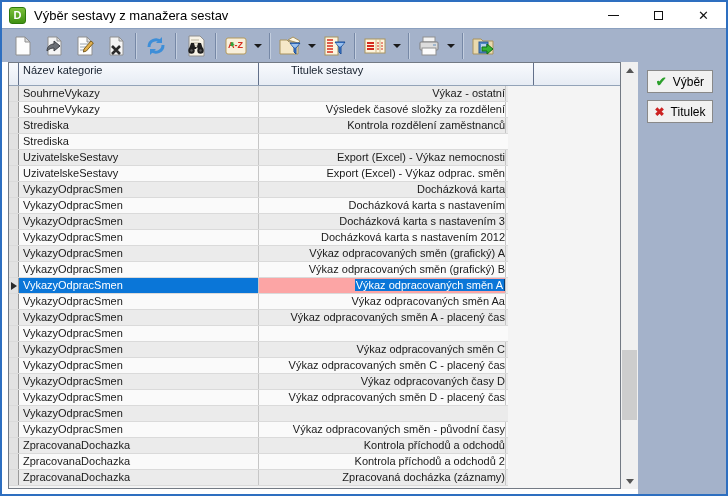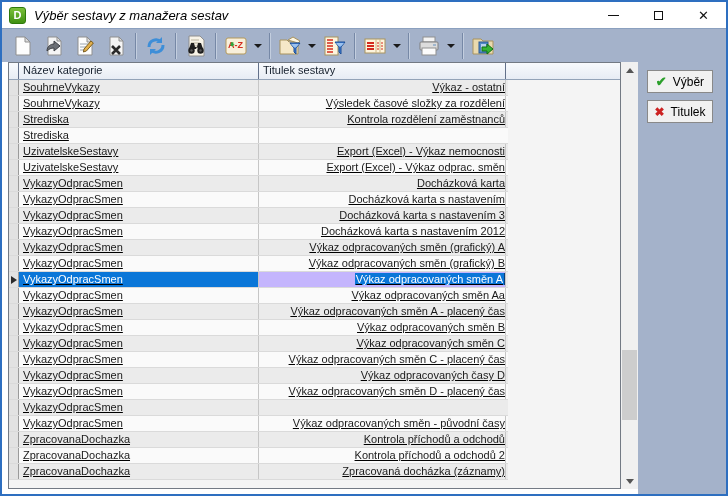--- a/index.html
+++ b/index.html
@@ -9,52 +9,52 @@
     border:2px solid var(--win-border,#2e6fc0);
     background:#fff;overflow:hidden;
     font-family:"Liberation Sans",sans-serif;
   }
   
   .titlebar{position:absolute;left:0;top:0;right:0;height:26px;background:#fff;display:flex;align-items:center;}
   .appicon{width:17px;height:17px;margin-left:7px;border-radius:3px;
     background:linear-gradient(#7cc13a,var(--icon-green,#3f9012));
     color:#fff;font-size:11px;font-weight:bold;display:flex;align-items:center;justify-content:center;
     border:1px solid #2e7a0a;}
-  .title{margin-left:8px;font-size:13px;color:#000;font-style:italic;}
+  .title{margin-left:8px;font-size:13px;color:#000;}
   .wincontrols{position:absolute;right:0;top:0;height:26px;display:flex;}
   .winbtn{width:45px;height:26px;display:flex;align-items:center;justify-content:center;color:#111;}
   .glyph-min{width:11px;height:1px;background:#111;}
   .glyph-max{width:9px;height:9px;border:1px solid #111;}
   .glyph-close{font-size:13px;line-height:1;}
   
   .toolbar{position:absolute;left:0;top:26px;right:0;height:34px;
     background:var(--panel,#a4b2ca);border-top:1px solid #8ba0bf;
     display:flex;align-items:center;padding-left:5px;}
   .tbtn{width:29px;height:27px;display:flex;align-items:center;justify-content:center;margin:0 1px;}
   .tbtn svg{display:block;}
   .ddbtn{width:14px;height:27px;display:flex;align-items:center;justify-content:center;}
   .ddarrow{width:0;height:0;border-left:4px solid transparent;border-right:4px solid transparent;border-top:4px solid #1a1a1a;}
   .tsep{width:1px;height:26px;background:#7688a6;margin:0 4px;box-shadow:1px 0 0 #c3cedf;}
   
   .grid{position:absolute;left:6px;top:60px;width:613px;height:427px;
     background:#f4f4f4;border:1px solid #737a84;overflow:hidden;}
-  .ghead{display:flex;height:17px;background:linear-gradient(#f8fafd,#e7ecf4);border-bottom:1px solid #93a3b8;}
+  .ghead{display:flex;height:23px;background:linear-gradient(#f8fafd,#e7ecf4);border-bottom:1px solid #93a3b8;}
   .ghead .hcell{font-size:11px;color:#16202e;padding:1px 0 0 4px;border-right:1px solid #62708a;white-space:nowrap;overflow:hidden;}
   .hgutter{width:10px;border-right:1px solid #62708a;background:linear-gradient(#f8fafd,#e7ecf4);}
   .h1{width:240px;}
-  .h2{width:247px;}
+  .h2{width:247px;margin-left:28px;}
   .rows{width:499px;}
-  .row{display:flex;height:16px;border-bottom:1px solid #dadada;background:#fafafa;text-decoration:underline;}
+  .row{display:flex;height:16px;border-bottom:1px solid #dadada;background:#fafafa;}
   .row.odd{background:#ebebeb;}
   .cell{font-size:11px;color:#1a1a1a;padding:1px 0 0 4px;white-space:nowrap;overflow:hidden;}
   .gcell{width:10px;padding:0;background:#e2e2e2;border-right:1px solid #9a9a9a;display:flex;align-items:center;justify-content:center;}
   .c1{width:240px;border-right:1px solid #c6c6c6;}
   .c2{width:247px;border-right:1px solid #c6c6c6;text-align:right;}
   .row.selected .c1{background:var(--sel,#0a76d8);color:#fff;}
-  .row.selected .c2{background:#c4b5fd;}
+  .row.selected .c2{background:#fca5a5;}
   .selspan{background:var(--sel,#0a76d8);color:#fff;padding:0 1px;border-right:1px solid #0a3e77;}
   .marker{width:0;height:0;border-top:4px solid transparent;border-bottom:4px solid transparent;border-left:6px solid #2b2b2b;}
   
   .vscroll{position:absolute;left:619px;top:60px;width:17px;height:427px;background:#f0f0f0;}
   .sarrow{position:absolute;left:0;width:17px;height:16px;display:flex;align-items:center;justify-content:center;}
   .sarrow.up{top:0;}
   .sarrow.down{bottom:0;}
   .chev-up{width:0;height:0;border-left:4px solid transparent;border-right:4px solid transparent;border-bottom:5px solid #555;}
   .chev-down{width:0;height:0;border-left:4px solid transparent;border-right:4px solid transparent;border-top:5px solid #555;}
   .sthumb{position:absolute;left:1px;width:15px;top:288px;height:70px;background:#cdcdcd;}
@@ -284,21 +284,20 @@
           <div class="cell c2">Výkaz odpracovaných směn Aa</div>
         </div>
         <div class="row odd">
           <div class="cell gcell"></div>
           <div class="cell c1">VykazyOdpracSmen</div>
           <div class="cell c2">Výkaz odpracovaných směn A - placený čas</div>
         </div>
         <div class="row">
           <div class="cell gcell"></div>
           <div class="cell c1">VykazyOdpracSmen</div>
-          <div class="cell c2">Výkaz odpracovaných směn B</div>
         </div>
         <div class="row odd">
           <div class="cell gcell"></div>
           <div class="cell c1">VykazyOdpracSmen</div>
           <div class="cell c2">Výkaz odpracovaných směn C</div>
         </div>
         <div class="row">
           <div class="cell gcell"></div>
           <div class="cell c1">VykazyOdpracSmen</div>
           <div class="cell c2">Výkaz odpracovaných směn C - placený čas</div>

